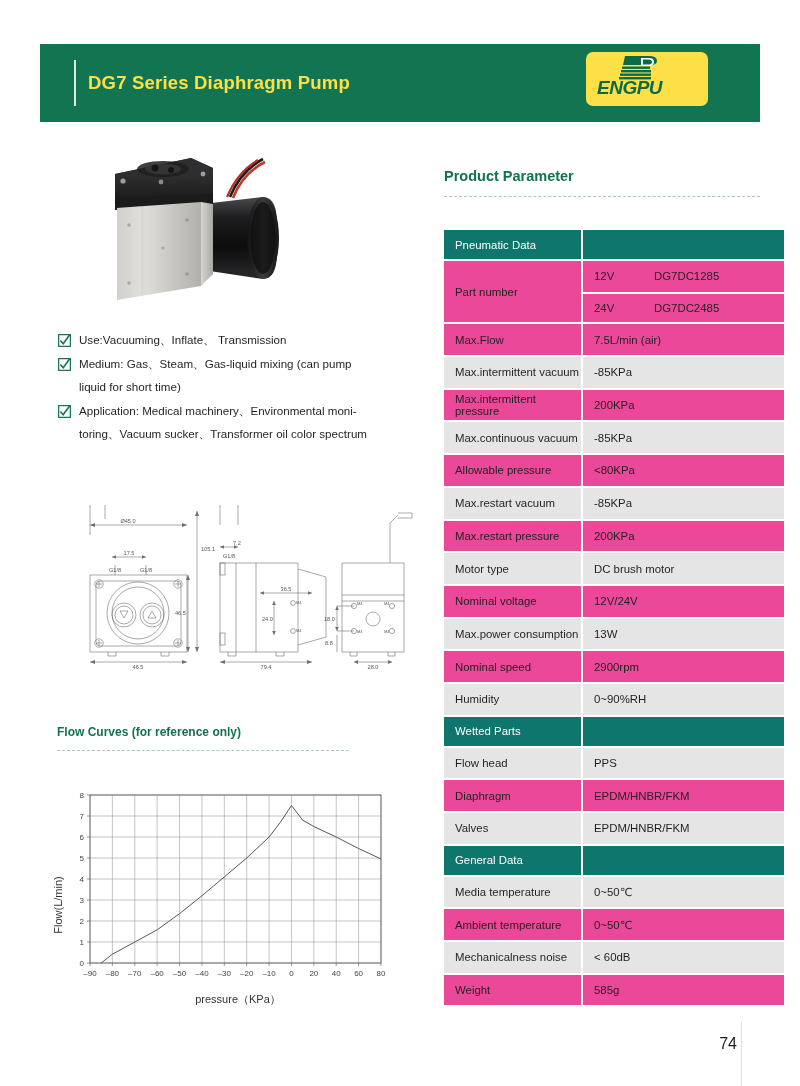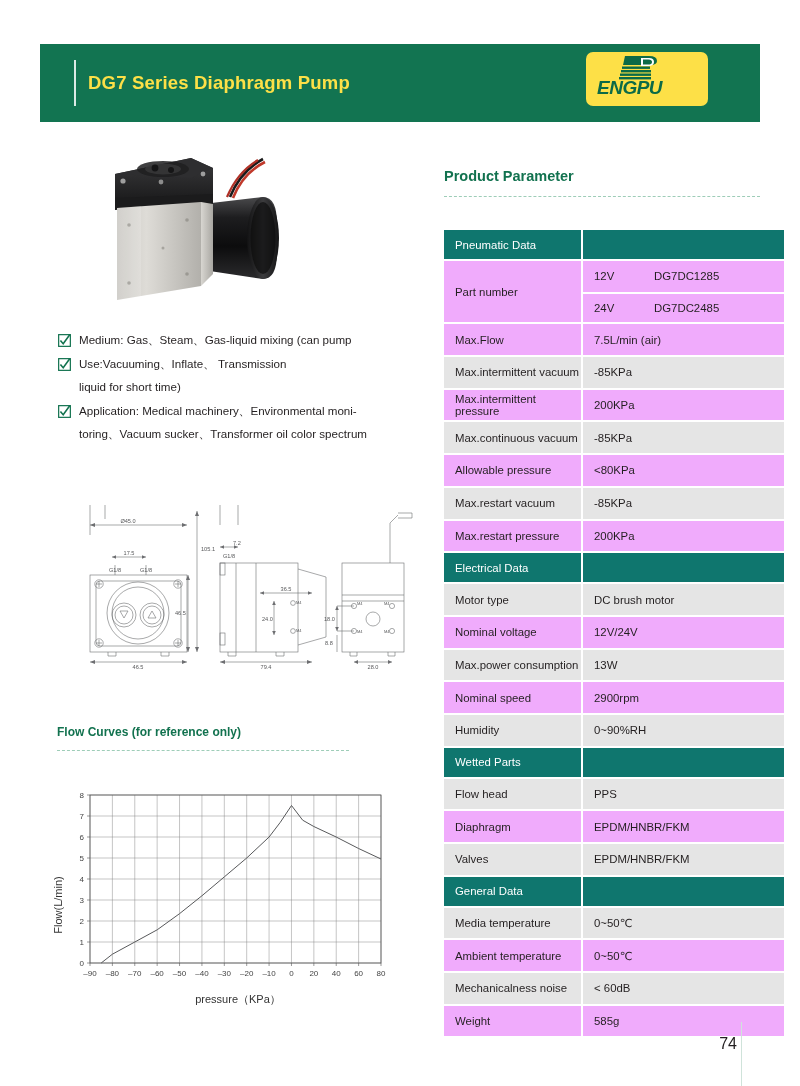--- a/index.html
+++ b/index.html
@@ -85,21 +85,21 @@
     padding:0 0 0 11px;height:30.7px;vertical-align:middle;
     font-size:11.4px;color:#231f20;
     border-bottom:2px solid #ffffff;
   }
   .ptable td.k{width:126px;}
   .ptable td.v{width:190px;border-left:2px solid #ffffff;}
   .ptable tr.sec td{
     background:#0f766e;color:#ffffff;font-size:11.4px;height:29px;
   }
   .ptable tr.alt td{background:#e5e5e5;}
-  .ptable tr.wht td{background:#f0abfc;}
+  .ptable tr.wht td{background:#ec4899;}
   .pn-cell{position:relative;padding:0 !important;}
   .pn-line{
     display:flex;align-items:center;height:30.7px;padding-left:11px;
     box-sizing:border-box;
   }
   .pn-line + .pn-line{border-top:2px solid #ffffff;}
   .pn-v{width:60px;flex:0 0 60px;}
 
   
   .pageno{
@@ -202,31 +202,31 @@
 
   <div class="bullets">
 
     <div class="bullet-row">
       <span class="chk">
         <svg viewBox="0 0 14 14" width="13" height="13">
           <rect x="0.7" y="0.7" width="12.6" height="12.6" fill="none" stroke="#12724f" stroke-width="1.3"></rect>
           <path d="M2.6 7 L5.6 10.4 L12.8 0.6" fill="none" stroke="#12724f" stroke-width="1.7"></path>
         </svg>
       </span>
-      <span class="bullet-text">Medium: Gas、Steam、Gas-liquid mixing (can pump</span>
+      <span class="bullet-text">Use:Vacuuming、Inflate、 Transmission</span>
     </div>
 
     <div class="bullet-row">
       <span class="chk">
         <svg viewBox="0 0 14 14" width="13" height="13">
           <rect x="0.7" y="0.7" width="12.6" height="12.6" fill="none" stroke="#12724f" stroke-width="1.3"></rect>
           <path d="M2.6 7 L5.6 10.4 L12.8 0.6" fill="none" stroke="#12724f" stroke-width="1.7"></path>
         </svg>
       </span>
-      <span class="bullet-text">Use:Vacuuming、Inflate、 Transmission</span>
+      <span class="bullet-text">Medium: Gas、Steam、Gas-liquid mixing (can pump</span>
     </div>
     <div class="bullet-cont">liquid for short time)</div>
 
     <div class="bullet-row">
       <span class="chk">
         <svg viewBox="0 0 14 14" width="13" height="13">
           <rect x="0.7" y="0.7" width="12.6" height="12.6" fill="none" stroke="#12724f" stroke-width="1.3"></rect>
           <path d="M2.6 7 L5.6 10.4 L12.8 0.6" fill="none" stroke="#12724f" stroke-width="1.7"></path>
         </svg>
       </span>
@@ -508,24 +508,20 @@
           <td class="v">&lt;80KPa</td>
         </tr>
         <tr class="alt">
           <td class="k">Max.restart vacuum</td>
           <td class="v">-85KPa</td>
         </tr>
         <tr class="wht">
           <td class="k">Max.restart pressure</td>
           <td class="v">200KPa</td>
         </tr>
-        <tr class="sec">
-          <td class="k">Electrical Data</td>
-          <td class="v"></td>
-        </tr>
         <tr class="alt">
           <td class="k">Motor type</td>
           <td class="v">DC brush motor</td>
         </tr>
         <tr class="wht">
           <td class="k">Nominal voltage</td>
           <td class="v">12V/24V</td>
         </tr>
         <tr class="alt">
           <td class="k">Max.power consumption</td>

